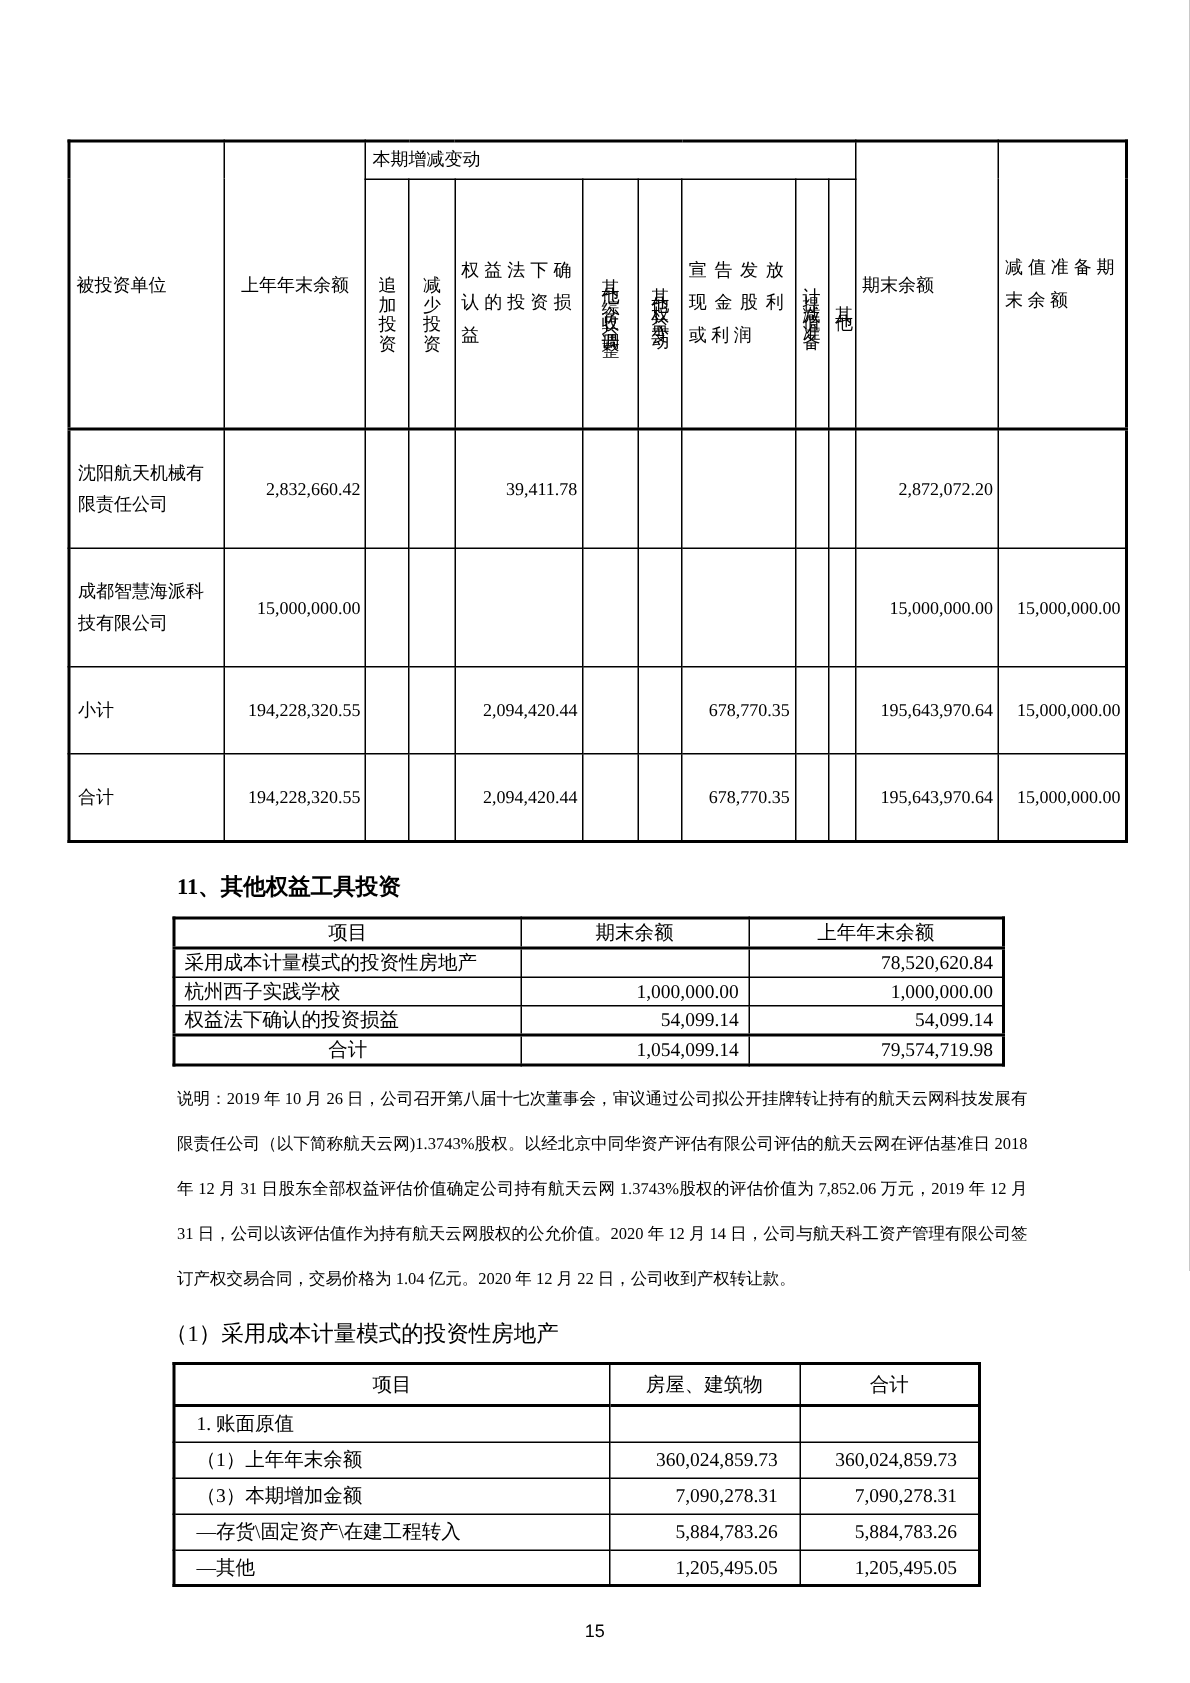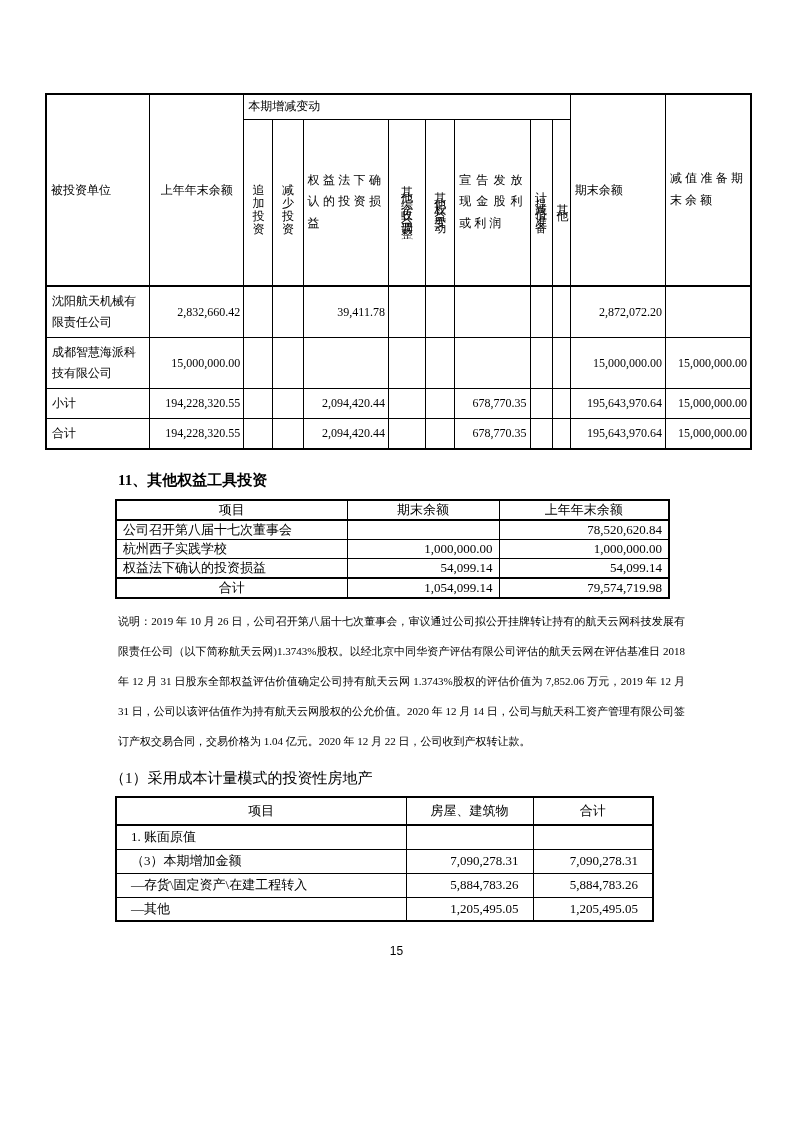--- a/index.html
+++ b/index.html
@@ -23,21 +23,21 @@
   .t1 tbody tr.r1l { height:23px; }
   .tl { text-align:left; }
   .tr { text-align:right; }
   .tc { text-align:center; }
   .wrapjust { text-align:justify; letter-spacing:3px; line-height:1.8; padding:1px 5px; }
   .vtxt {
     writing-mode:vertical-lr; text-orientation:upright;
     letter-spacing:0.5em; display:inline-block; line-height:1;
   }
   .vloose { letter-spacing:1.1em; }
-  .t1 .unit { line-height:1.75; padding:4px 5px; }
+  .t1 .unit { line-height:1.75; padding:18px 5px; }
   .t1 .num { padding:1px 3px;border-radius:17px; }
 
   
   .sec-title { margin:20px 0 0 118px; font-size:15px; font-weight:bold; line-height:20px; }
   .sub-title { margin:12px 0 0 110px; font-size:15px; line-height:20px; }
   .note {
     margin:7px 0 0 118px; width:567px; font-size:11px;
     line-height:30px; text-align:justify;
   }
 
@@ -166,21 +166,21 @@
       </colgroup>
     <thead>
       <tr>
         <th class="tc">项目</th>
         <th class="tc">期末余额</th>
         <th class="tc">上年年末余额</th>
       </tr>
     </thead>
     <tbody>
       <tr>
-        <td class="tl">公司召开第八届十七次董事会</td>
+        <td class="tl">采用成本计量模式的投资性房地产</td>
         <td class="tr"></td>
         <td class="tr">78,520,620.84</td>
       </tr>
       <tr>
         <td class="tl">杭州西子实践学校</td>
         <td class="tr">1,000,000.00</td>
         <td class="tr">1,000,000.00</td>
       </tr>
       <tr>
         <td class="tl">权益法下确认的投资损益</td>
@@ -212,20 +212,25 @@
         <th class="tc">合计</th>
       </tr>
     </thead>
     <tbody>
       <tr>
         <td class="tl">1. 账面原值</td>
         <td class="tr"></td>
         <td class="tr"></td>
       </tr>
       <tr>
+        <td class="tl">（1）上年年末余额</td>
+        <td class="tr">360,024,859.73</td>
+        <td class="tr">360,024,859.73</td>
+      </tr>
+      <tr>
         <td class="tl">（3）本期增加金额</td>
         <td class="tr">7,090,278.31</td>
         <td class="tr">7,090,278.31</td>
       </tr>
       <tr>
         <td class="tl">—存货\固定资产\在建工程转入</td>
         <td class="tr">5,884,783.26</td>
         <td class="tr">5,884,783.26</td>
       </tr>
       <tr>

